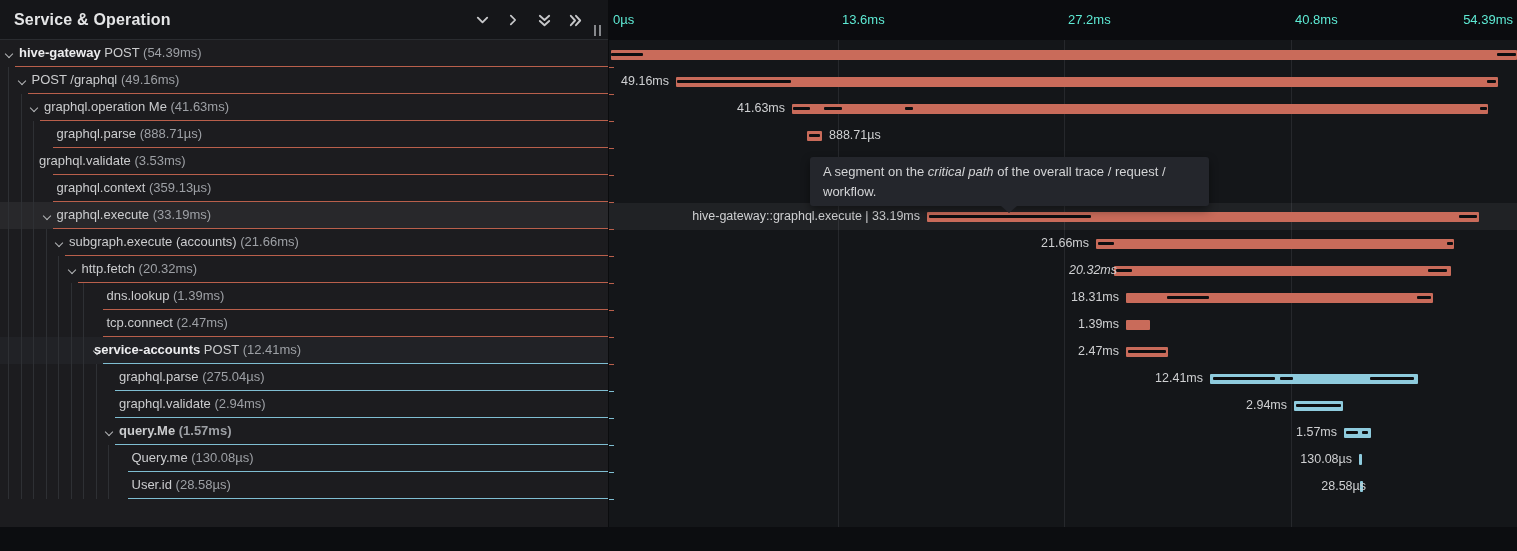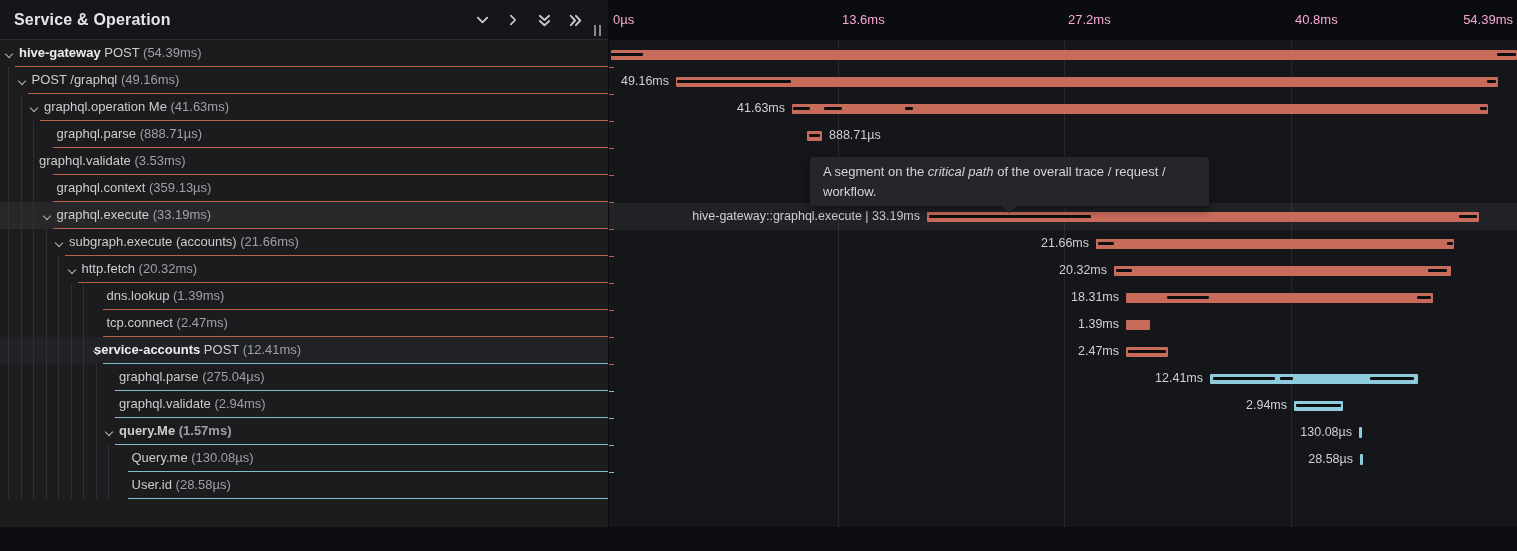--- a/index.html
+++ b/index.html
@@ -29,21 +29,21 @@
     font-size:13px; color:#cbccce; }
   .row-text .svc { font-weight:700; color:#ededef; }
   .row-text .dur { color:#9da0a5; }
 
   
   #divider { position:absolute; left:608px; top:0; width:1px; height:527px; background:#0b0c0e; }
 
   
   #timeline-panel { position:absolute; left:609px; top:0; width:908px; height:527px; background:#141619; }
   #timeline-header { position:absolute; left:0; top:0; width:908px; height:40px; background:#0b0c0f; }
-  .tick-label { position:absolute; top:12px; font-size:13px; color:#f9a8d4; white-space:nowrap; }
+  .tick-label { position:absolute; top:12px; font-size:13px; color:#5eead4; white-space:nowrap; }
   .gridline { position:absolute; top:0; width:1px; height:527px; background:#26282c; }
   #bar-rows { position:absolute; left:0; top:41px; width:908px; }
   .bar-row { position:relative; height:27px; }
   .left-tick { position:absolute; left:0; bottom:0; width:5px; height:1px; }
   .bar { position:absolute; top:9px; height:10px; border-radius:1px; }
   .bar.tiny { top:8px; height:11px; }
   .seg { position:absolute; top:12px; height:3px; background:#0d0e10; border-radius:1px; }
   .bar-label { position:absolute; top:0; height:27px; line-height:27px; font-size:12.5px;
     color:#cfd0d2; white-space:nowrap; }
   .hl-strong { background:rgba(255,255,255,0.055); }
@@ -332,21 +332,21 @@
           <div class="bar" style="left: 487px; width: 358px; background: rgb(201, 107, 90);"></div>
           <div class="seg" style="left: 489px; width: 16px; background: rgb(13, 14, 16);"></div>
           <div class="seg" style="left: 838px; width: 6px; background: rgb(13, 14, 16);"></div>
           <span class="bar-label" style="right: 428px;">21.66ms</span>
         </div>
         <div class="bar-row">
           <div class="left-tick" style="background: rgb(185, 95, 75);"></div>
           <div class="bar" style="left: 505px; width: 337px; background: rgb(201, 107, 90);"></div>
           <div class="seg" style="left: 507px; width: 16px; background: rgb(13, 14, 16);"></div>
           <div class="seg" style="left: 819px; width: 19px; background: rgb(13, 14, 16);"></div>
-          <span class="bar-label" style="right: 410px;">20.32ms</span>
+          <span class="bar-label" style="right: 400px; font-style: italic;">20.32ms</span>
         </div>
         <div class="bar-row">
           <div class="left-tick" style="background: rgb(185, 95, 75);"></div>
           <div class="bar" style="left: 517px; width: 307px; background: rgb(201, 107, 90);"></div>
           <div class="seg" style="left: 558px; width: 42px; background: rgb(13, 14, 16);"></div>
           <div class="seg" style="left: 808px; width: 14px; background: rgb(13, 14, 16);"></div>
           <span class="bar-label" style="right: 398px;">18.31ms</span>
         </div>
         <div class="bar-row">
           <div class="left-tick" style="background: rgb(185, 95, 75);"></div>
@@ -368,27 +368,34 @@
           <span class="bar-label" style="right: 314px;">12.41ms</span>
         </div>
         <div class="bar-row">
           <div class="left-tick" style="background: rgb(127, 190, 210);"></div>
           <div class="bar" style="left: 685px; width: 49px; background: rgb(142, 203, 221);"></div>
           <div class="seg" style="left: 687px; width: 45px; background: rgb(13, 14, 16);"></div>
           <span class="bar-label" style="right: 230px;">2.94ms</span>
         </div>
         <div class="bar-row">
           <div class="left-tick" style="background: rgb(127, 190, 210);"></div>
+          <div class="bar" style="left: 735px; width: 27px; background: rgb(142, 203, 221);"></div>
+          <div class="seg" style="left: 737px; width: 12px; background: rgb(13, 14, 16);"></div>
+          <div class="seg" style="left: 753px; width: 6px; background: rgb(13, 14, 16);"></div>
+          <span class="bar-label" style="right: 180px;">1.57ms</span>
+        </div>
+        <div class="bar-row">
+          <div class="left-tick" style="background: rgb(127, 190, 210);"></div>
           <div class="bar tiny" style="left: 750px; width: 3px; background: rgb(142, 203, 221);"></div>
           <span class="bar-label" style="right: 165px;">130.08µs</span>
         </div>
         <div class="bar-row">
           <div class="left-tick" style="background: rgb(127, 190, 210);"></div>
           <div class="bar tiny" style="left: 751px; width: 3px; background: rgb(142, 203, 221);"></div>
-          <span class="bar-label" style="right: 164px;">28.58µs</span>
+          <span class="bar-label" style="right: 151px;">28.58µs</span>
         </div>
       </div>
   </div>
 
   <div id="tooltip">
     <div class="tip-text">
       <span>A segment on the </span><em>critical path</em><span> of the overall trace / request / workflow.</span>
     </div>
   </div>
   <div id="tooltip-caret"></div>

